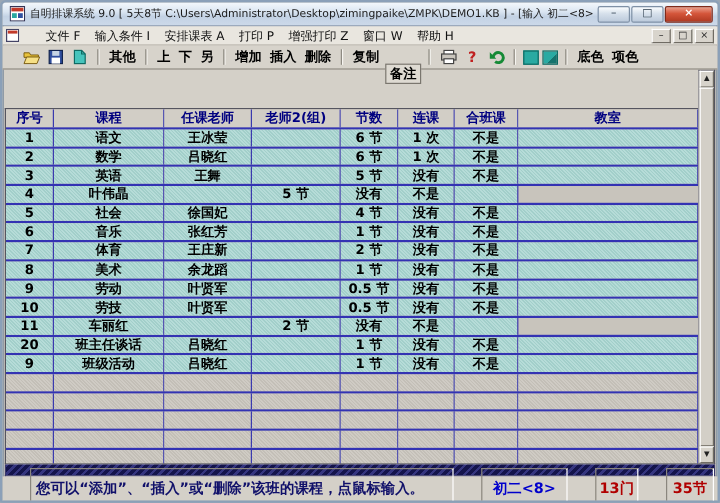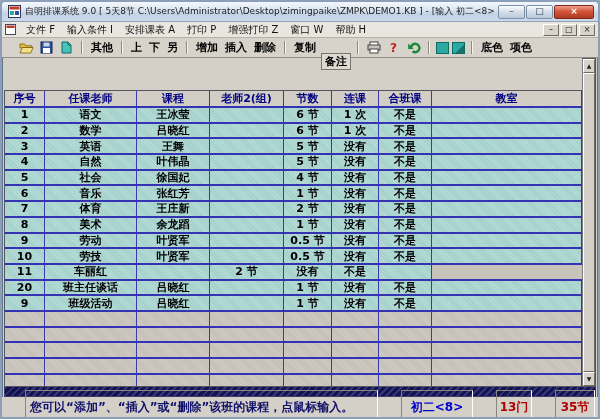--- a/index.html
+++ b/index.html
@@ -18,21 +18,21 @@
   .app-icon16 { width:13px; height:13px; flex:0 0 13px; }
   .title-text { flex:1; font-size:9px; color:#1a1a1a; white-space:nowrap; overflow:hidden; }
   .winbtns { display:flex; gap:1px; }
   .winbtn { width:27px; height:14px; border:1px solid #7e90a5; border-radius:2px;
     background:linear-gradient(#fbfdfe,#d6e0eb 45%,#bccadb); font-size:9px; line-height:11px;
     text-align:center; color:#30404f; cursor:default; }
   .winbtn.close { width:40px; background:linear-gradient(#eba08c,#d4553a 45%,#b03a22);
     color:#fff; border-color:#7e2a1a; font-weight:bold; }
 
   
-  .menubar { height:16px; flex:0 0 16px; display:flex; align-items:center; gap:0;
+  .menubar { height:16px; flex:0 0 16px; display:flex; align-items:center; gap:12px;
     background:#e9e6df; border-bottom:1px solid #b6b2aa; padding:0 3px; font-size:10px; }
   .mdi-doc-icon { width:11px; height:11px; margin-right:4px; }
   .menu-item { padding:0 6px; color:#111; white-space:nowrap; }
   .mdi-btns { margin-left:auto; display:flex; gap:2px; }
   .mdi-btn { width:16px; height:12px; font-size:8px; line-height:10px; text-align:center;
     background:#d8d4cc; border:1px solid; border-color:#fff #6f6b63 #6f6b63 #fff; color:#222; }
 
   
   .toolbar { height:20px; flex:0 0 20px; display:flex; align-items:center; gap:3px;
     background:#d7d3cb; border-bottom:1px solid #908c84; padding:0 16px; font-size:11px; }
@@ -179,22 +179,22 @@
     <span class="tsep"></span>
     <span class="tbtn-text">底色</span>
     <span class="tbtn-text">项色</span>
   </div>
 
   <div class="table-band">
     <div class="grid">
       <div class="gr ghead">
 
       <div>序号</div>
+          <div>课程</div>
           <div>任课老师</div>
-          <div>课程</div>
           <div>老师2(组)</div>
           <div>节数</div>
           <div>连课</div>
           <div>合班课</div>
           <div>教室</div>
         </div>
       <div style="display:contents">
         
       
           <div class="gr trow">
@@ -225,21 +225,20 @@
             <div>王舞</div>
             <div></div>
             <div>5 节</div>
             <div>没有</div>
             <div>不是</div>
             <div></div>
           </div>
         
           <div class="gr trow">
             <div>4</div>
-            <div>自然</div>
             <div>叶伟晶</div>
             <div></div>
             <div>5 节</div>
             <div>没有</div>
             <div>不是</div>
             <div></div>
           </div>
         
           <div class="gr trow">
             <div>5</div>

